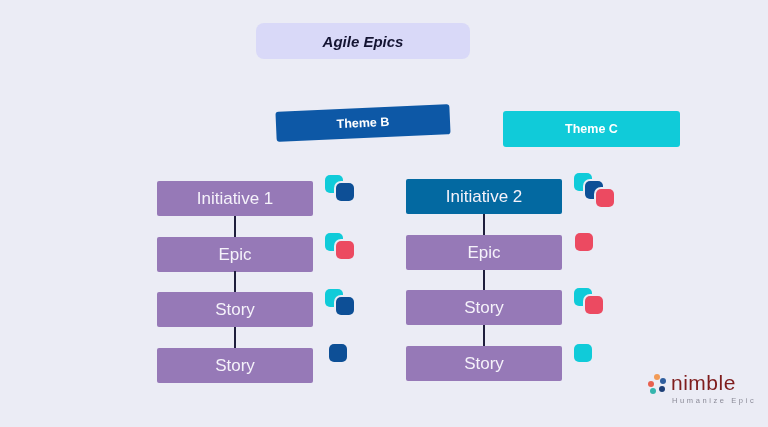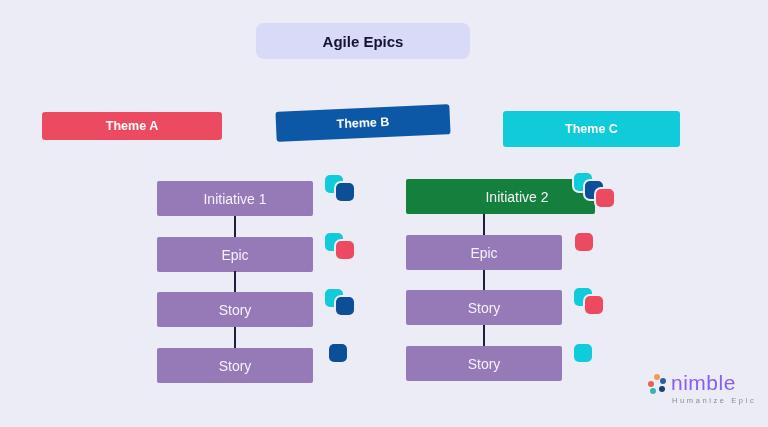--- a/index.html
+++ b/index.html
@@ -4,58 +4,57 @@
 <style>
   html,body { margin:0; padding:0; }
   body { font-family:"Liberation Sans", sans-serif; }
   .canvas {
     position:relative; width:768px; height:427px;
     background:#ebecf5; overflow:hidden;
   }
   .title-box {
     position:absolute; left:256px; top:23px; width:214px; height:36px;
     border-radius:8px; display:flex; align-items:center; justify-content:center;
-    font-size:15px; font-weight:bold; color:#141432;
+    font-size:15px; font-weight:bold; color:#141432;font-style:italic;
   }
   .theme {
     position:absolute; display:flex; align-items:center; justify-content:center;
     color:#ffffff; font-weight:bold; font-size:12.5px; border-radius:3px;
   }
   .theme-a { left:42px;  top:112px; width:180px; height:28px; }
   .theme-b { left:276px; top:108px; width:174px; height:30px; transform:rotate(-2.5deg); }
   .theme-c { left:503px; top:111px; width:177px; height:36px; }
   .node {
     position:absolute; width:156px; height:35px; border-radius:2px;
     display:flex; align-items:center; justify-content:center;
-    color:#f5f2fa; font-size:14px;
+    color:#f5f2fa; font-size:17px;
   }
   .connector { position:absolute; width:2px; background:#1e1e3c; }
   .tag-group { position:absolute; width:1px; height:1px; }
   .tag {
     position:absolute; width:18px; height:18px; border-radius:5px;
     box-shadow:0 0 0 2px #ebecf5;
   }
   .nimble { position:absolute; left:648px; top:371px; }
   .nimble-row { display:flex; align-items:center; }
   .nimble-icon { position:relative; width:19px; height:19px; margin-right:4px; display:inline-block; }
   .nimble-dot { position:absolute; width:6px; height:6px; border-radius:50%; }
-  .nimble-name { font-size:21px; font-weight:500; color:#8b5cf6; letter-spacing:0.5px; }
+  .nimble-name { font-size:21px; font-weight:500; color:#7f1d1d; letter-spacing:0.5px; }
   .nimble-tagline {
     font-size:7.5px; letter-spacing:2.6px; color:#8b8b98;
     margin-top:1px; margin-left:24px; white-space:nowrap;
   }
 </style>
 </head>
 <body>
 
 <div class="canvas">
 
   <div class="title-box" style="background: rgb(217, 217, 248);">Agile Epics</div>
 
-  <div class="theme theme-a" style="background: rgb(236, 74, 97);">Theme A</div>
   <div class="theme theme-b" style="background: rgb(13, 88, 166);">Theme B</div>
   <div class="theme theme-c" style="background: rgb(16, 203, 217);">Theme C</div>
 
   <div class="node" style="left: 157px; top: 181px; background: rgb(150, 121, 183);">Initiative 1</div>
   <div class="node" style="left: 157px; top: 237px; background: rgb(150, 121, 183);">Epic</div>
   <div class="node" style="left: 157px; top: 292px; background: rgb(150, 121, 183);">Story</div>
   <div class="node" style="left: 157px; top: 348px; background: rgb(150, 121, 183);">Story</div>
 
   <div class="connector" style="left:234px; top:216px; height:21px;"></div>
   <div class="connector" style="left:234px; top:271px; height:21px;"></div>
@@ -70,21 +69,21 @@
       <span class="tag" style="left: 11px; top: 8px; background: rgb(236, 74, 97);"></span>
     </div>
   <div class="tag-group" style="left:325px; top:289px;">
       <span class="tag" style="left: 0px; top: 0px; background: rgb(16, 203, 217);"></span>
       <span class="tag" style="left: 11px; top: 8px; background: rgb(13, 79, 150);"></span>
     </div>
   <div class="tag-group" style="left:329px; top:344px;">
       <span class="tag" style="left: 0px; top: 0px; background: rgb(13, 79, 150);"></span>
     </div>
 
-  <div class="node" style="left: 406px; top: 179px; background: #15803d; padding-left: 33px;">Initiative 2</div>
+  <div class="node" style="left: 406px; top: 179px; background: #0369a1;">Initiative 2</div>
   <div class="node" style="left: 406px; top: 235px; background: rgb(150, 121, 183);">Epic</div>
   <div class="node" style="left: 406px; top: 290px; background: rgb(150, 121, 183);">Story</div>
   <div class="node" style="left: 406px; top: 346px; background: rgb(150, 121, 183);">Story</div>
 
   <div class="connector" style="left:483px; top:214px; height:21px;"></div>
   <div class="connector" style="left:483px; top:270px; height:20px;"></div>
   <div class="connector" style="left:483px; top:325px; height:21px;"></div>
 
   <div class="tag-group" style="left:574px; top:173px;">
       <span class="tag" style="left: 0px; top: 0px; background: rgb(16, 203, 217);"></span>

